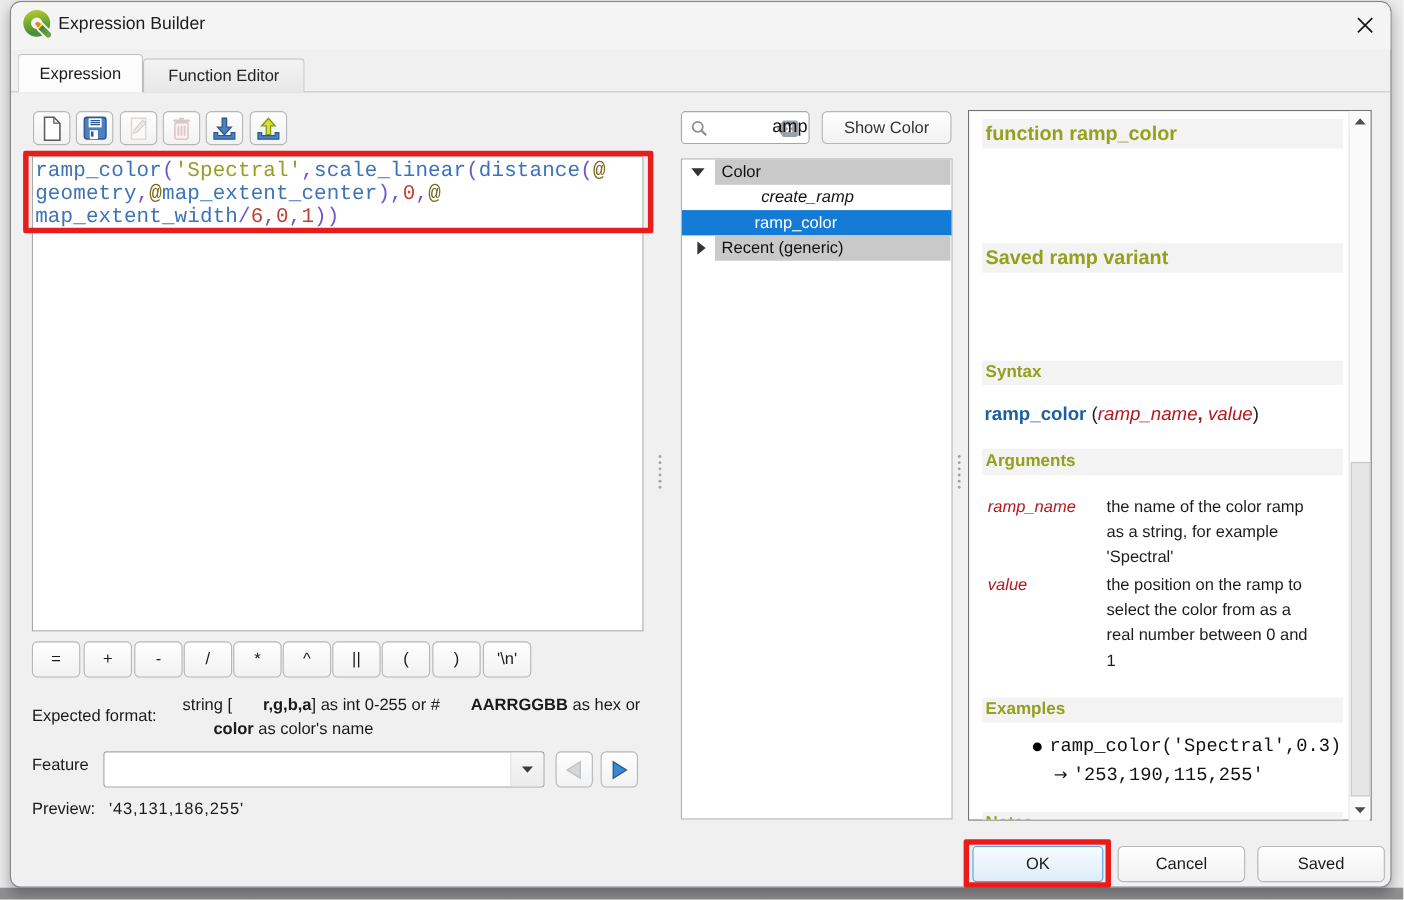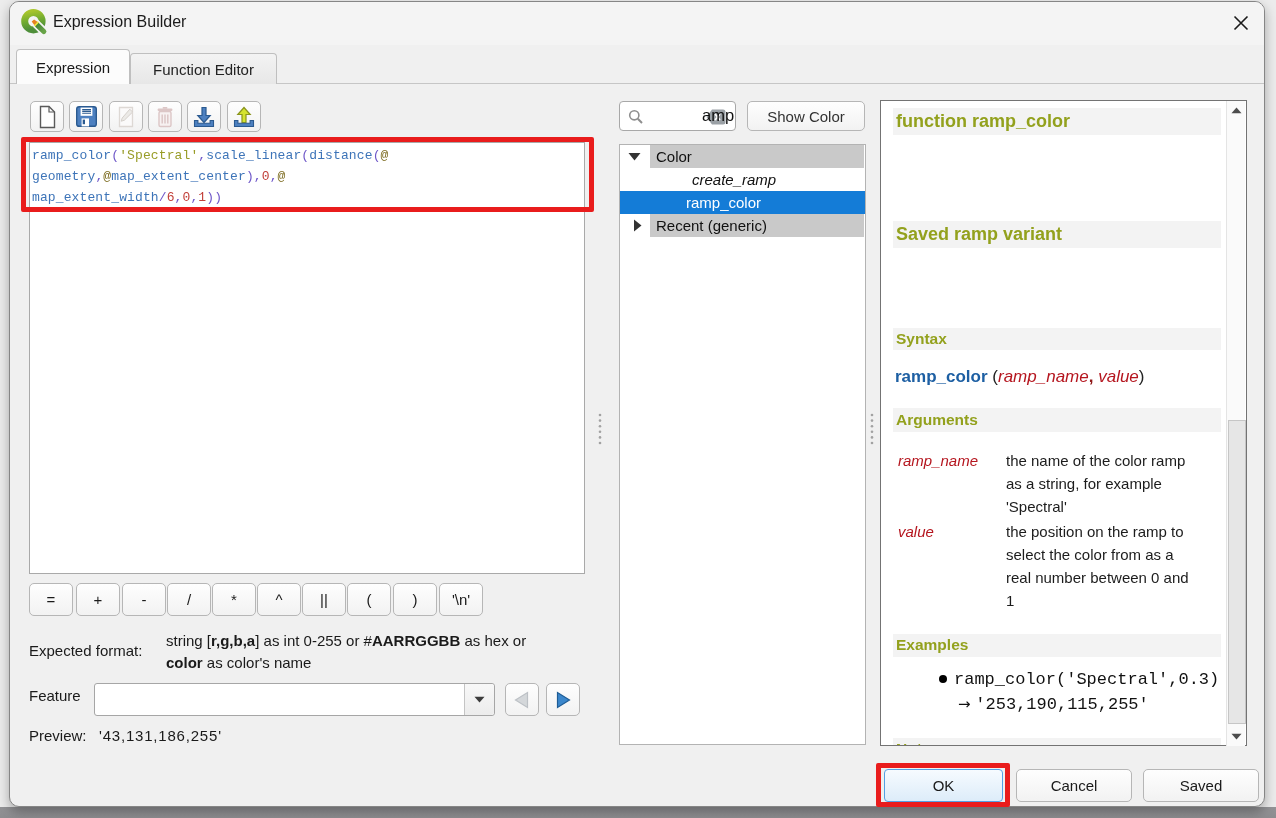--- a/index.html
+++ b/index.html
@@ -14,31 +14,31 @@
   .tabline{left:10px;top:83px;width:1254px;height:1px;background:#c6c6c6;}
   .tab{border:1px solid #bfbfbf;border-bottom:none;border-radius:4px 4px 0 0;display:flex;align-items:center;justify-content:center;font-size:15px;color:#1a1a1a;}
   .tab-active{left:16px;top:49px;width:114px;height:35px;background:#fcfcfc;z-index:3;}
   .tab-idle{left:130px;top:53px;width:147px;height:31px;background:linear-gradient(#f3f3f3,#e7e7e7);color:#222;}
   
   .btn{border:1px solid #b6b6b6;border-radius:5px;background:linear-gradient(#fefefe,#f2f2f2);display:flex;align-items:center;justify-content:center;font-size:15px;color:#1a1a1a;}
   
   .toolbtn{top:101px;width:34px;height:31px;}
   
   .editor{left:29px;top:142px;width:556px;height:432px;background:#fff;border:1px solid #a9a9a9;}
-  .code{position:absolute;left:2px;top:2px;font-family:"Liberation Mono",monospace;font-size:13px;line-height:21px;white-space:pre;letter-spacing:0.12px;}
+  .code{position:absolute;left:2px;top:2px;font-family:"Liberation Mono",monospace;font-size:19px;line-height:21px;white-space:pre;letter-spacing:0.12px;}
   .tok-fn{color:#3d74b8}.tok-op{color:#6f58c9}.tok-num{color:#c2403a}.tok-str{color:#989c27}.tok-at{color:#7b6a1e}
   .redrect{border:5px solid #e91c1c;border-radius:2px;z-index:9;}
   .red1{left:21px;top:137px;width:573px;height:75px;}
   .red2{left:876px;top:763px;width:134px;height:44px;}
   
   .opbtn{top:583px;height:33px;width:44px;}
   
   .lbl{font-size:15px;color:#1a1a1a;}
   .fmt-line{left:166px;font-size:15px;color:#1a1a1a;}
-  .fmt-line b{font-weight:bold;}
+  .fmt-line b{font-weight:bold;margin-left:28px;}
   
   .combo{left:94px;top:683px;width:401px;height:33px;background:#fff;border:1px solid #a6a6a6;border-radius:3px;}
   .combo-arrow{left:464px;top:684px;width:30px;height:31px;background:linear-gradient(#f8f8f8,#ececec);border-left:1px solid #c4c4c4;border-radius:0 3px 3px 0;display:flex;align-items:center;justify-content:center;}
   .navbtn{top:683px;width:34px;height:33px;border-radius:5px;}
   
   .splitdots{width:4px;height:32px;}
   
   .searchbox{left:619px;top:101px;width:117px;height:30px;background:#fff;border:1px solid #a8a8a8;border-radius:4px;}
   .search-text{left:658px;top:106px;font-size:16.5px;color:#101010;margin-left:44px;}
   .showhelp{left:747px;top:101px;width:118px;height:30px;color:#333;}

